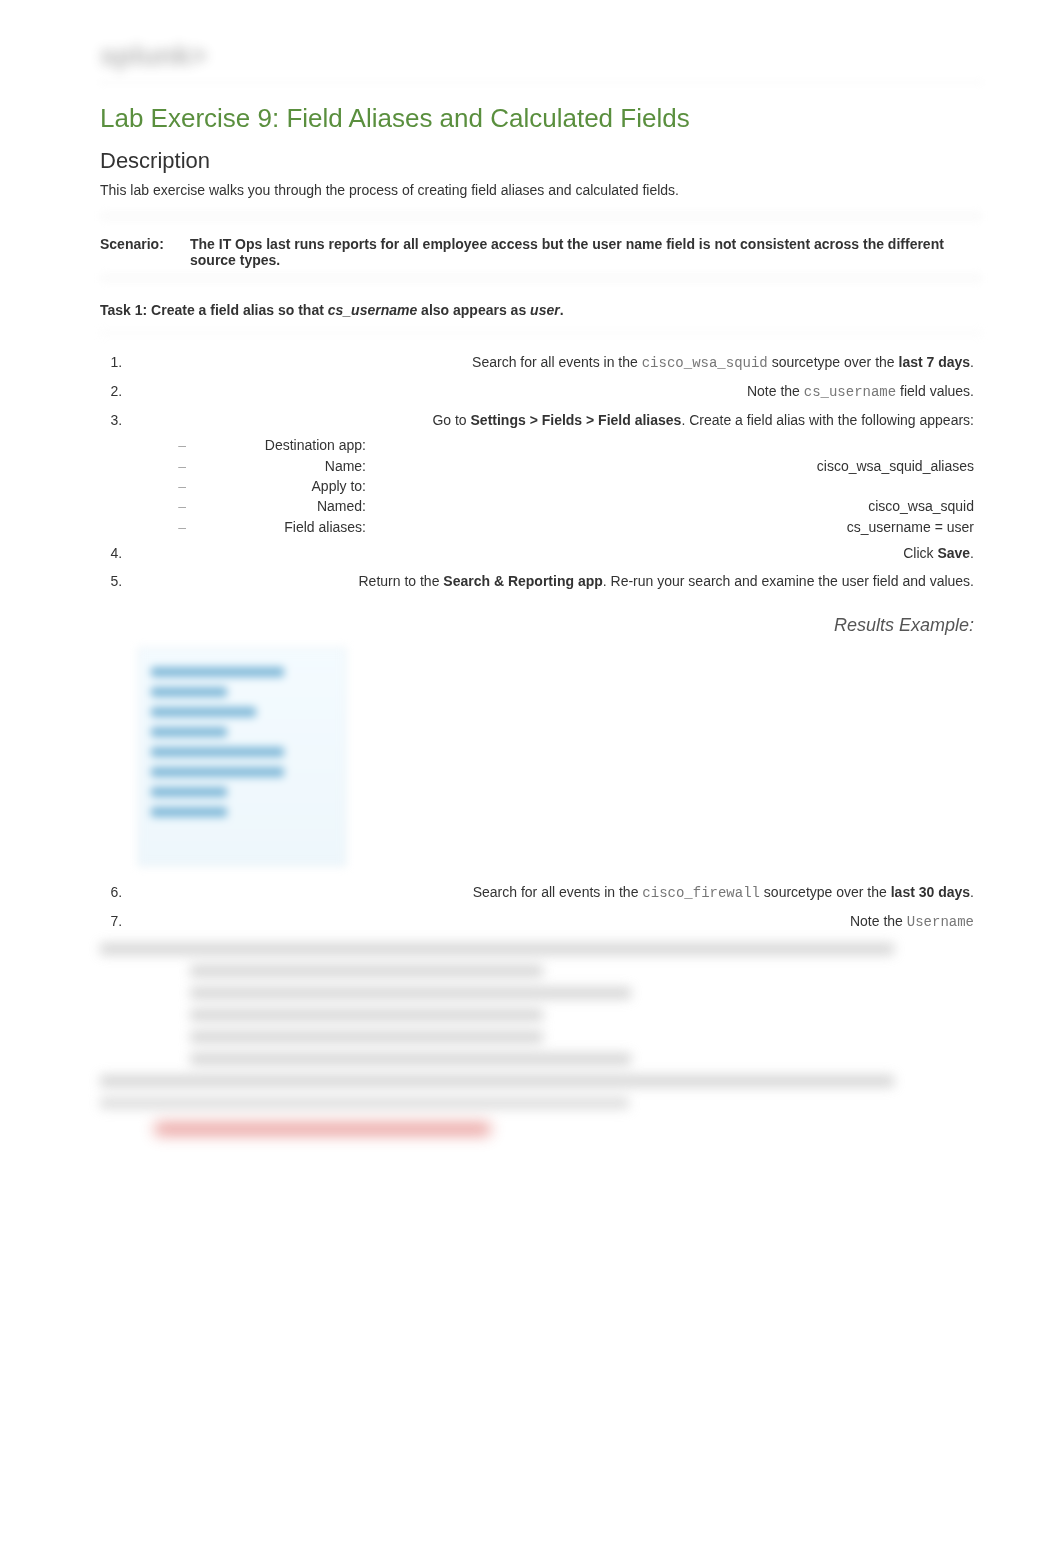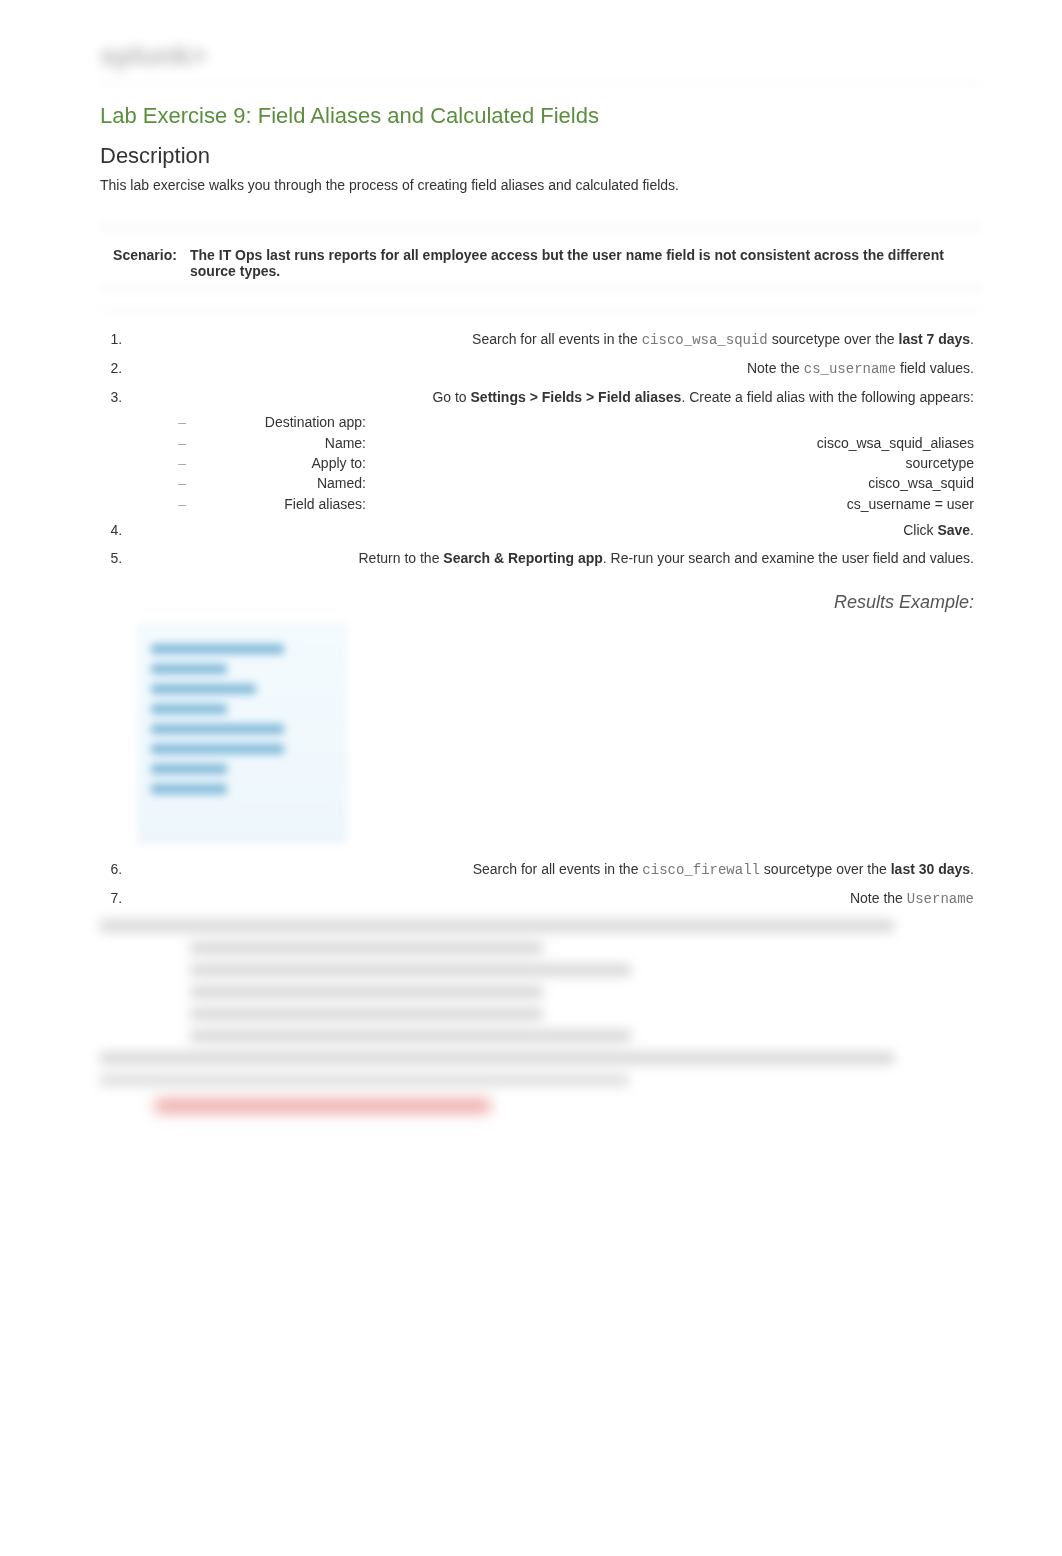--- a/index.html
+++ b/index.html
@@ -24,45 +24,44 @@
     color: #333;
   }
   .divider {
     height: 1px;
     background: #eee;
     margin: 10px 0 20px 0;
     filter: blur(3px);
   }
   h1.title {
     color: #5a8f3e;
-    font-size: 22px;
+    font-size: 26px;
     font-weight: normal;
     margin: 18px 0 10px 0;
   }
   h2.subtitle {
     color: #333;
     font-size: 22px;
     font-weight: normal;
     margin: 14px 0 6px 0;
   }
   p.body-text {
     font-size: 14px;
     line-height: 1.45;
-    margin: 6px 0 30px 0;
+    margin: 6px 0 14px 0;
   }
   .scenario-row {
     display: flex;
     margin: 10px 0 6px 0;
     font-size: 14px;
   }
   .scenario-label {
     font-weight: bold;
     width: 90px;
     flex: 0 0 auto;
-    text-align: center;
   }
   .scenario-text {
     font-weight: bold;
     flex: 1;
   }
   .band {
     height: 4px;
     margin: 8px 0 18px 0;
     filter: blur(4px);
     background: #f5f5f5;
@@ -172,20 +171,23 @@
   <p class="body-text">This lab exercise walks you through the process of creating field aliases and calculated fields.</p>
 
   <div class="band"></div>
 
   <div class="scenario-row">
     <div class="scenario-label">Scenario:</div>
     <div class="scenario-text">The IT Ops last runs reports for all employee access but the user name field is not consistent across the different source types.</div>
   </div>
   <div class="band"></div>
 
+  <div class="task-head">
+    <span>Task 1: Create a field alias so that </span><span class="ital">cs_username</span><span> also appears as </span><span class="ital">user</span><span>.</span>
+  </div>
   <div class="band" style="height:2px;"></div>
 
   <ol class="steps">
     <li>
       <span>Search for all events in the </span><span class="mono">cisco_wsa_squid</span><span> sourcetype over the </span><b>last 7 days</b><span>.</span>
     </li>
     <li>
       <span>Note the </span><span class="mono">cs_username</span><span> field values.</span>
     </li>
     <li>
@@ -196,21 +198,20 @@
             <span class="kv-key">Destination app:</span>
           </div>
         <div class="kv-row">
             <span class="kv-dash">–</span>
             <span class="kv-key">Name:</span>
             <span class="kv-val">cisco_wsa_squid_aliases</span>
           </div>
         <div class="kv-row">
             <span class="kv-dash">–</span>
             <span class="kv-key">Apply to:</span>
-            <span class="kv-val">sourcetype</span>
           </div>
         <div class="kv-row">
             <span class="kv-dash">–</span>
             <span class="kv-key">Named:</span>
             <span class="kv-val">cisco_wsa_squid</span>
           </div>
         <div class="kv-row">
             <span class="kv-dash">–</span>
             <span class="kv-key">Field aliases:</span>
             <span class="kv-val">cs_username = user</span>

